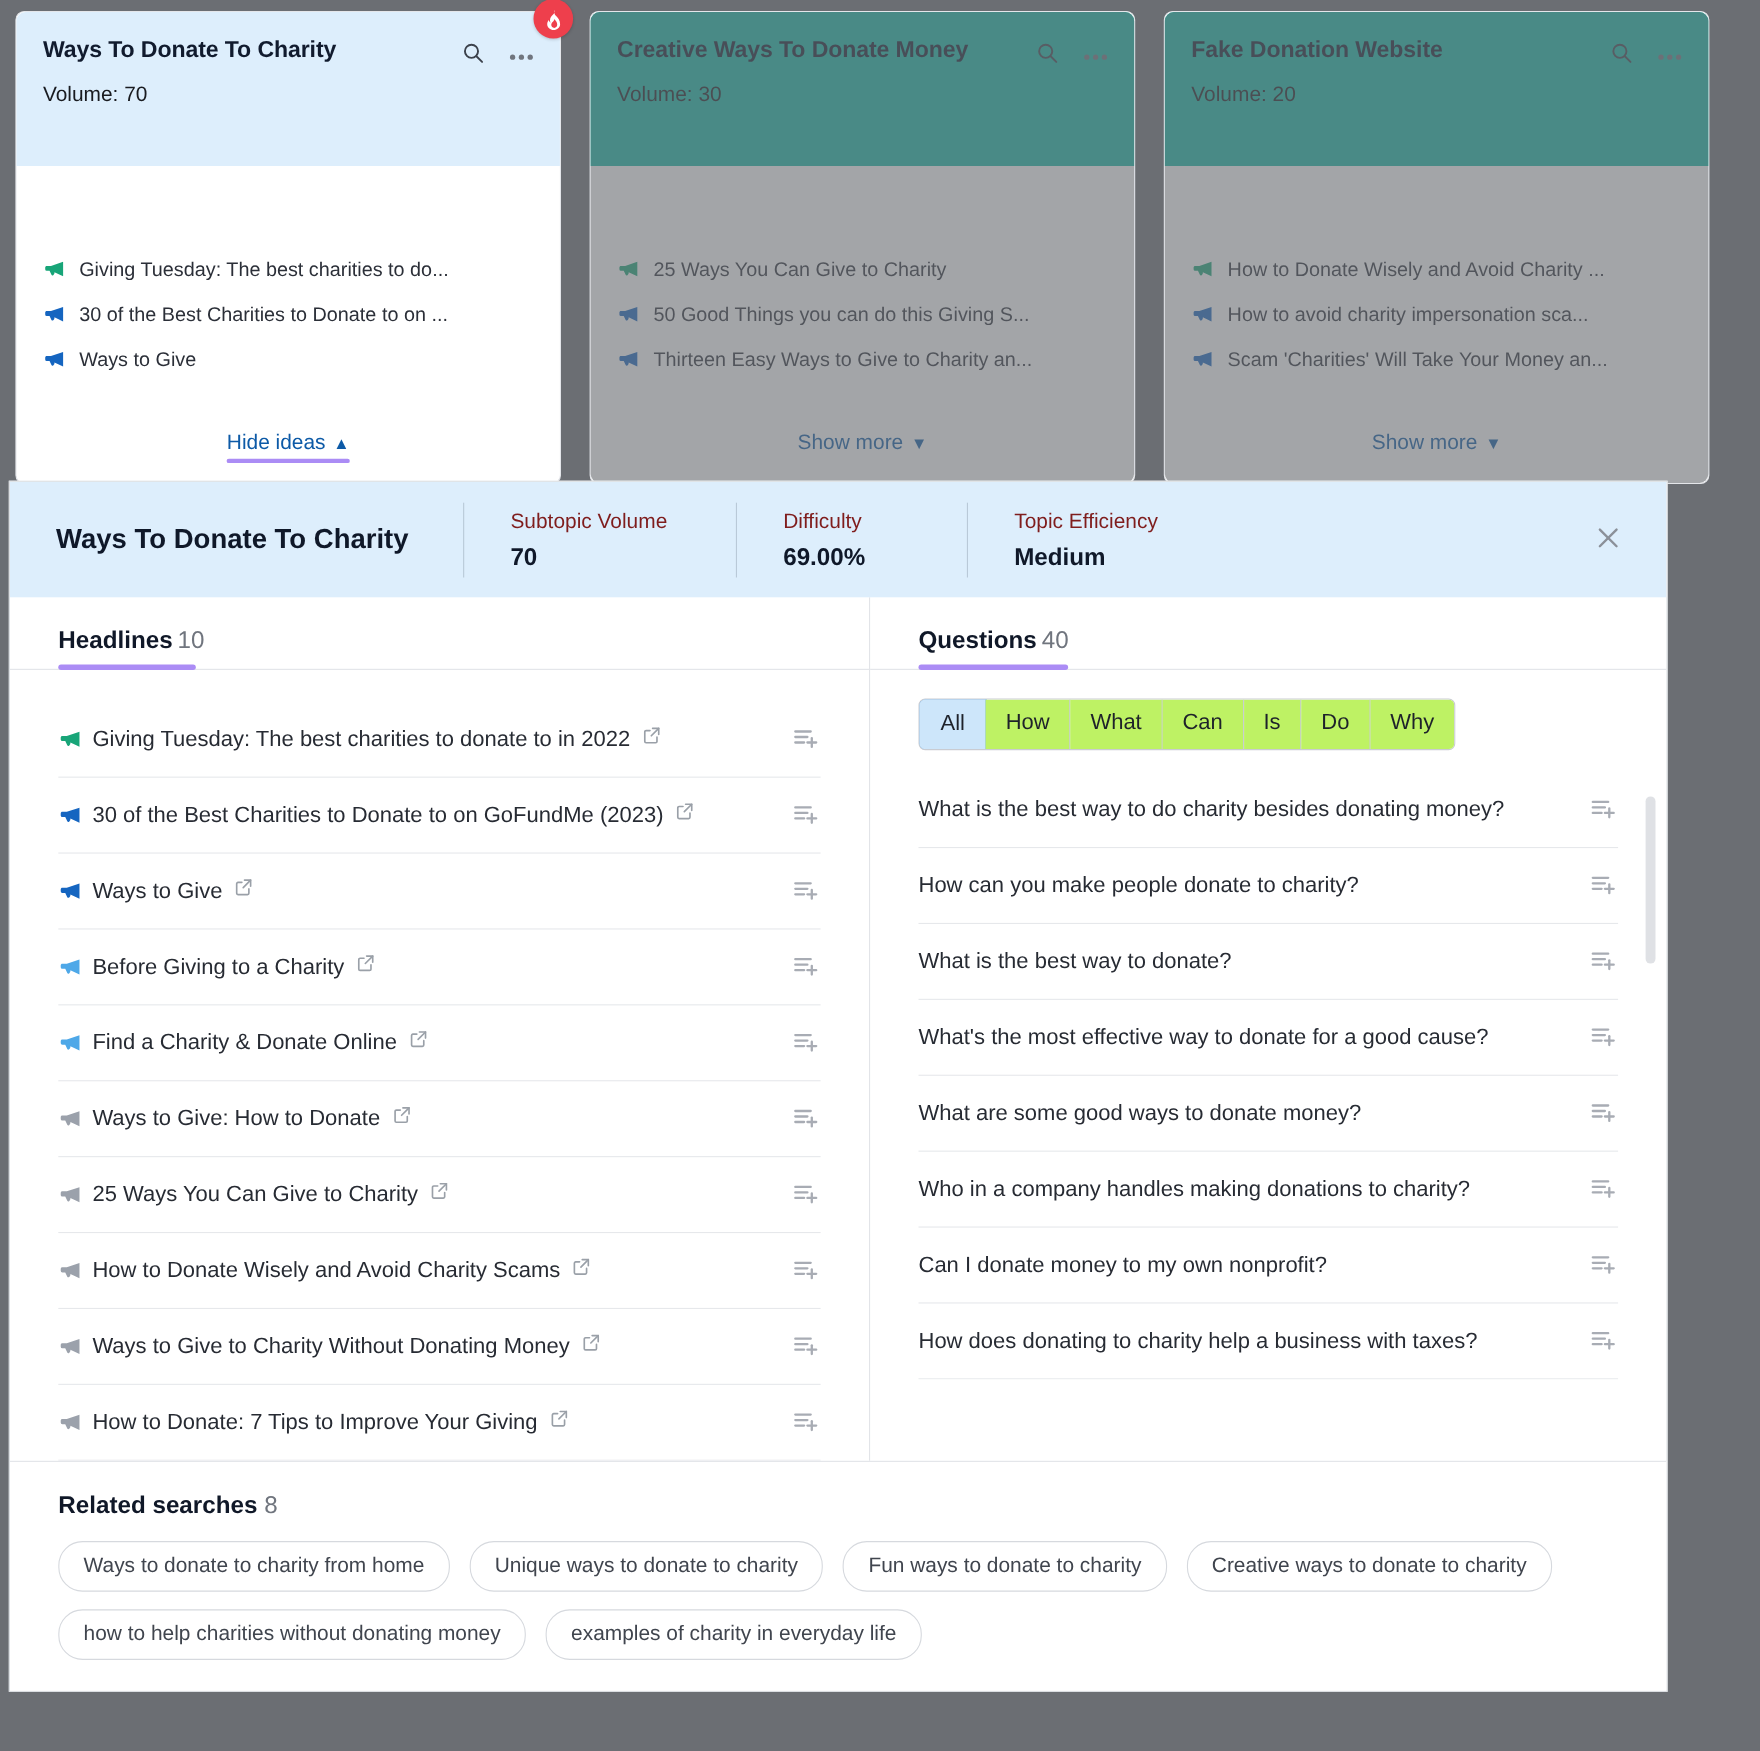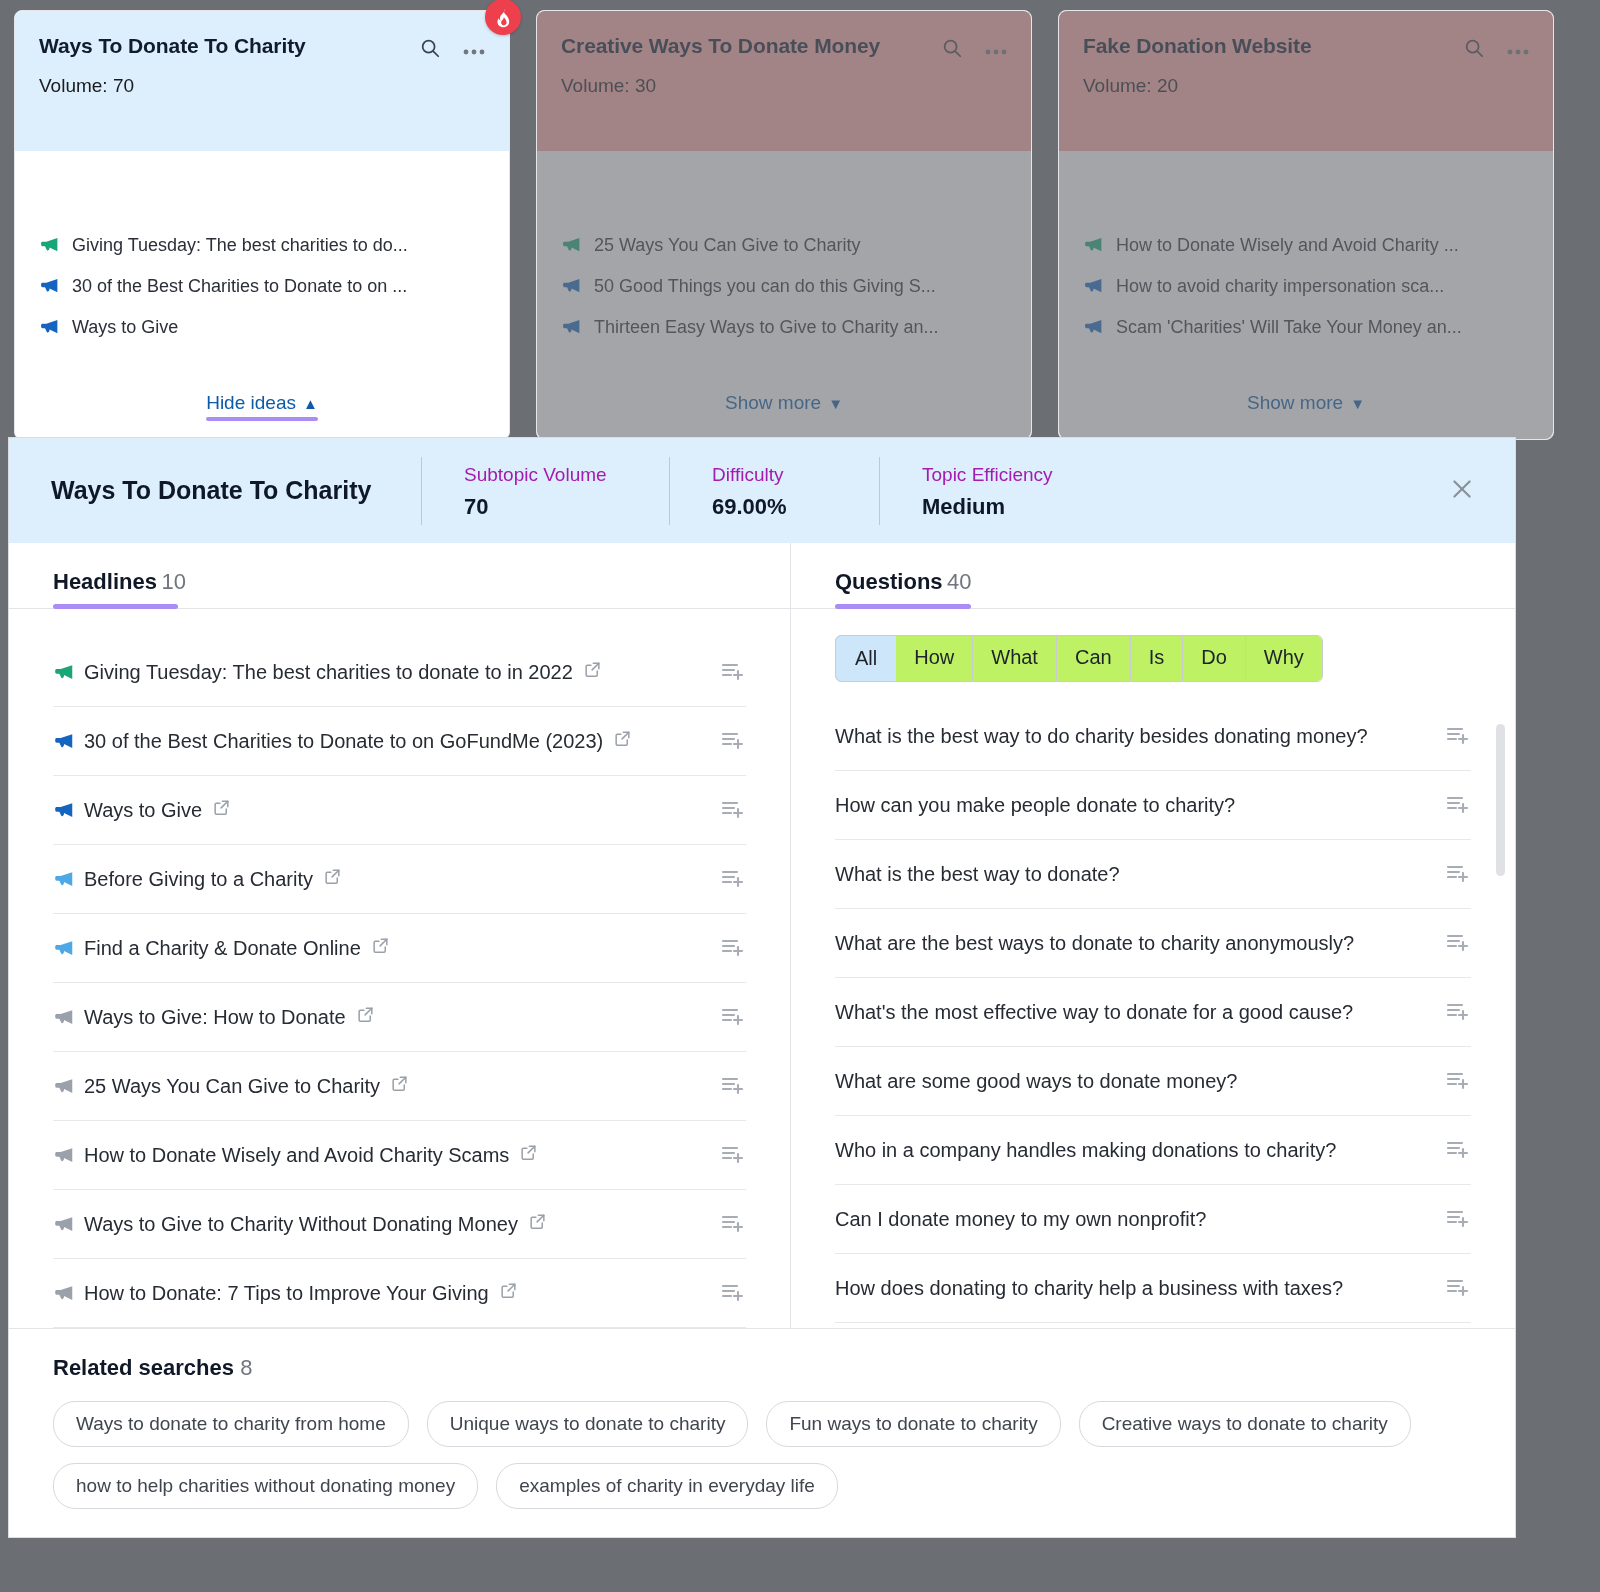--- a/index.html
+++ b/index.html
@@ -36,21 +36,21 @@
     background: rgba(107,110,115,0.62);
     border-radius: 8px;
     pointer-events: none;
   }
   .card-head {
     background: #ddeefc;
     border-radius: 8px 8px 0 0;
     padding: 22px 24px 20px 24px;
     min-height: 140px;
   }
-  .card.dim .card-head { background: #fca5a5; }
+  .card.dim .card-head { background: #14b8a6; }
   .card-head-top {
     display: flex;
     align-items: flex-start;
     justify-content: space-between;
     gap: 10px;
   }
   .card-title {
     font-size: 21px;
     font-weight: bold;
     color: #111b2e;
@@ -144,21 +144,21 @@
     border-left: 1px solid #b9c9d8;
     height: 68px;
     display: flex;
     flex-direction: column;
     justify-content: center;
     flex-shrink: 0;
   }
   .ph-metric.m1 { width: 248px; }
   .ph-metric.m2 { width: 210px; }
   .ph-metric.m3 { width: 260px; }
-  .ph-label { font-size: 19px; color: #a21caf; line-height: 1.5; }
+  .ph-label { font-size: 19px; color: #7f1d1d; line-height: 1.5; }
   .ph-value { font-size: 22px; font-weight: bold; color: #0f1829; margin-top: 4px; }
   .ph-close {
     margin-left: auto;
     color: #8b9099;
     font-size: 26px;
     cursor: pointer;
     line-height: 1;
     padding: 6px;
   }
 
@@ -736,30 +736,20 @@
                 <span class="row-text">What is the best way to donate?</span>
                 <span class="row-icon-add"><svg width="26" height="24" viewBox="0 0 26 24" fill="none" stroke="#a8acb4" stroke-width="2.1" stroke-linecap="round">
                     <line x1="3" y1="7" x2="17" y2="7"></line>
                     <line x1="3" y1="12" x2="14" y2="12"></line>
                     <line x1="3" y1="17" x2="11" y2="17"></line>
                     <line x1="18" y1="13" x2="18" y2="21"></line>
                     <line x1="14" y1="17" x2="22" y2="17"></line>
                   </svg></span>
               </div>
               <div class="row">
-                <span class="row-text">What are the best ways to donate to charity anonymously?</span>
-                <span class="row-icon-add"><svg width="26" height="24" viewBox="0 0 26 24" fill="none" stroke="#a8acb4" stroke-width="2.1" stroke-linecap="round">
-                    <line x1="3" y1="7" x2="17" y2="7"></line>
-                    <line x1="3" y1="12" x2="14" y2="12"></line>
-                    <line x1="3" y1="17" x2="11" y2="17"></line>
-                    <line x1="18" y1="13" x2="18" y2="21"></line>
-                    <line x1="14" y1="17" x2="22" y2="17"></line>
-                  </svg></span>
-              </div>
-              <div class="row">
                 <span class="row-text">What's the most effective way to donate for a good cause?</span>
                 <span class="row-icon-add"><svg width="26" height="24" viewBox="0 0 26 24" fill="none" stroke="#a8acb4" stroke-width="2.1" stroke-linecap="round">
                     <line x1="3" y1="7" x2="17" y2="7"></line>
                     <line x1="3" y1="12" x2="14" y2="12"></line>
                     <line x1="3" y1="17" x2="11" y2="17"></line>
                     <line x1="18" y1="13" x2="18" y2="21"></line>
                     <line x1="14" y1="17" x2="22" y2="17"></line>
                   </svg></span>
               </div>
               <div class="row">

